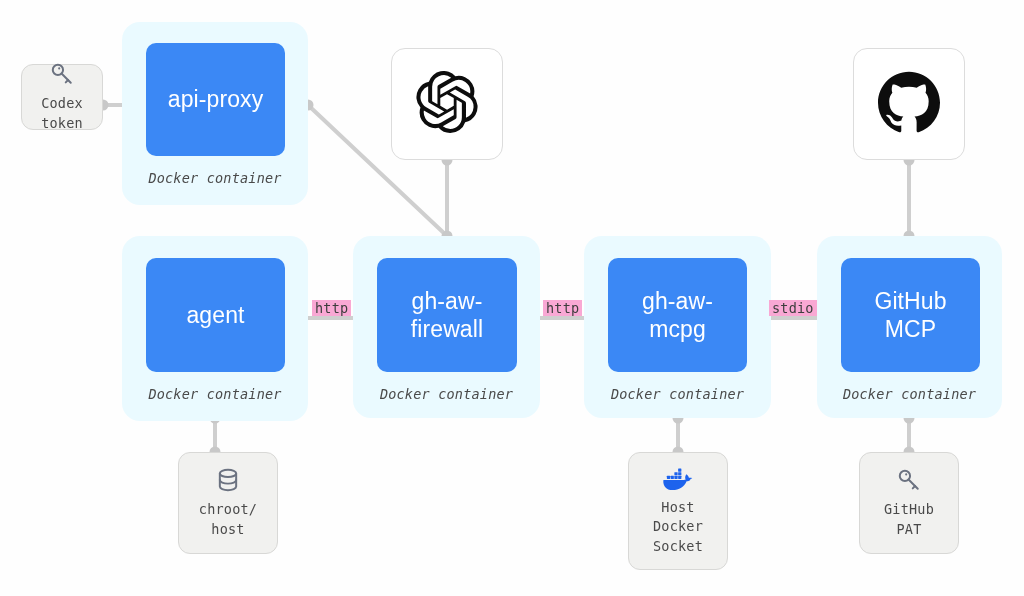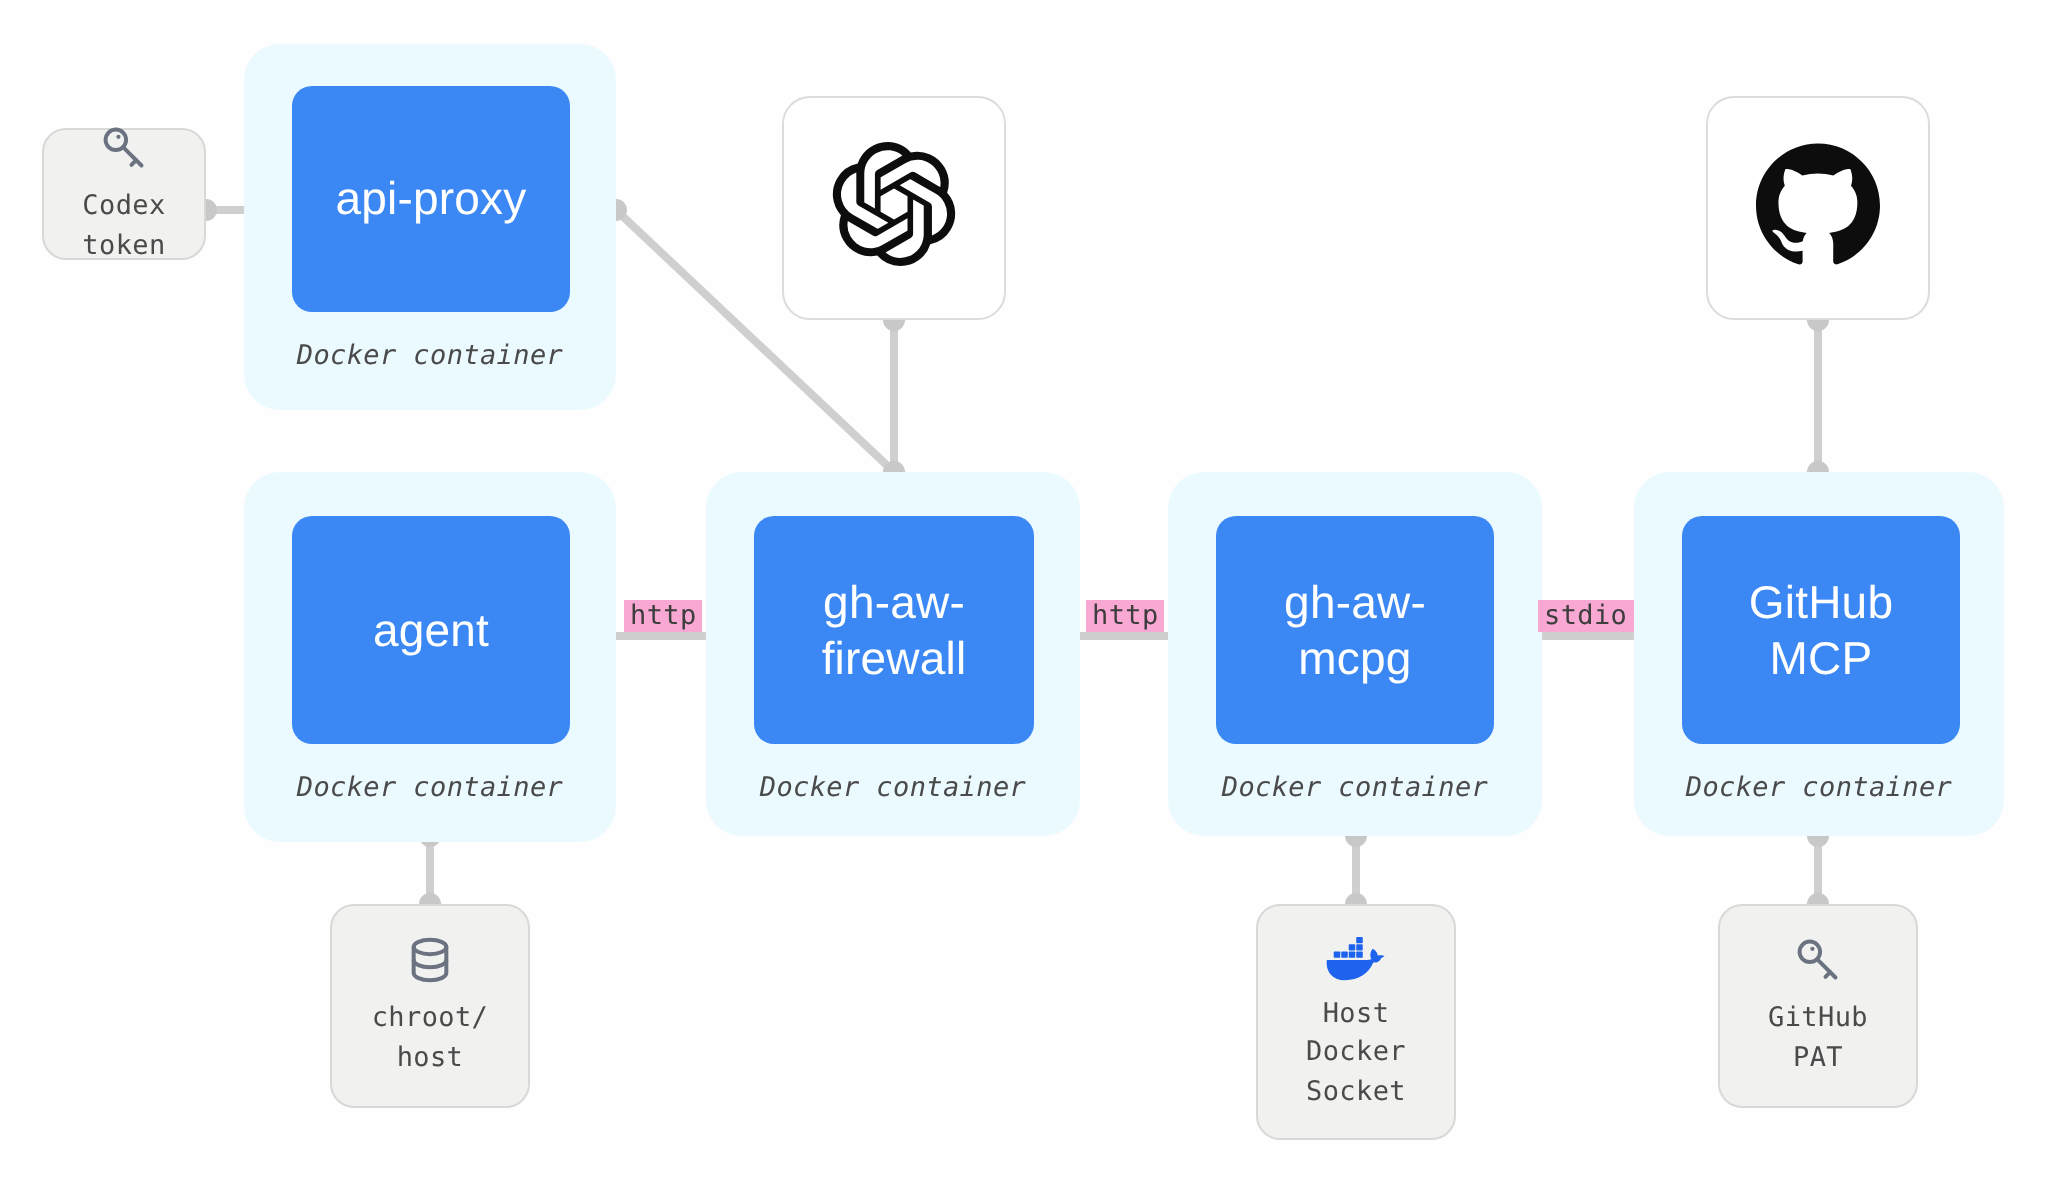--- a/index.html
+++ b/index.html
@@ -228,21 +228,21 @@
   <div class="docker-container" style="left:817px; top:236px; width:185px; height:182px;">
     <div class="service-box" style="left:24px; top:22px; width:139px; height:114px; white-space:pre-line;">GitHub
 MCP</div>
     <div class="container-caption" style="top:150px;">Docker container</div>
   </div>
 
   <div class="edge-label" style="left:312px; top:300px;">http</div>
   <div class="edge-label" style="left:543px; top:300px;">http</div>
   <div class="edge-label" style="left:769px; top:300px;">stdio</div>
 
-  <div class="res-box" style="left:165px; top:452px; width:100px; height:102px;">
+  <div class="res-box" style="left:178px; top:452px; width:100px; height:102px;">
     <span class="res-icon">
       <svg width="28" height="28" viewBox="0 0 24 24" fill="none" stroke="#6b7280" stroke-width="1.7" stroke-linecap="round" stroke-linejoin="round">
         <ellipse cx="12" cy="6.4" rx="7" ry="3.1"></ellipse>
         <path d="M5 6.4v11.2c0 1.71 3.13 3.1 7 3.1s7-1.39 7-3.1V6.4"></path>
         <path d="M5 12c0 1.71 3.13 3.1 7 3.1s7-1.39 7-3.1"></path>
       </svg>
     </span>
     <span class="res-label">chroot/
 host</span>
   </div>

